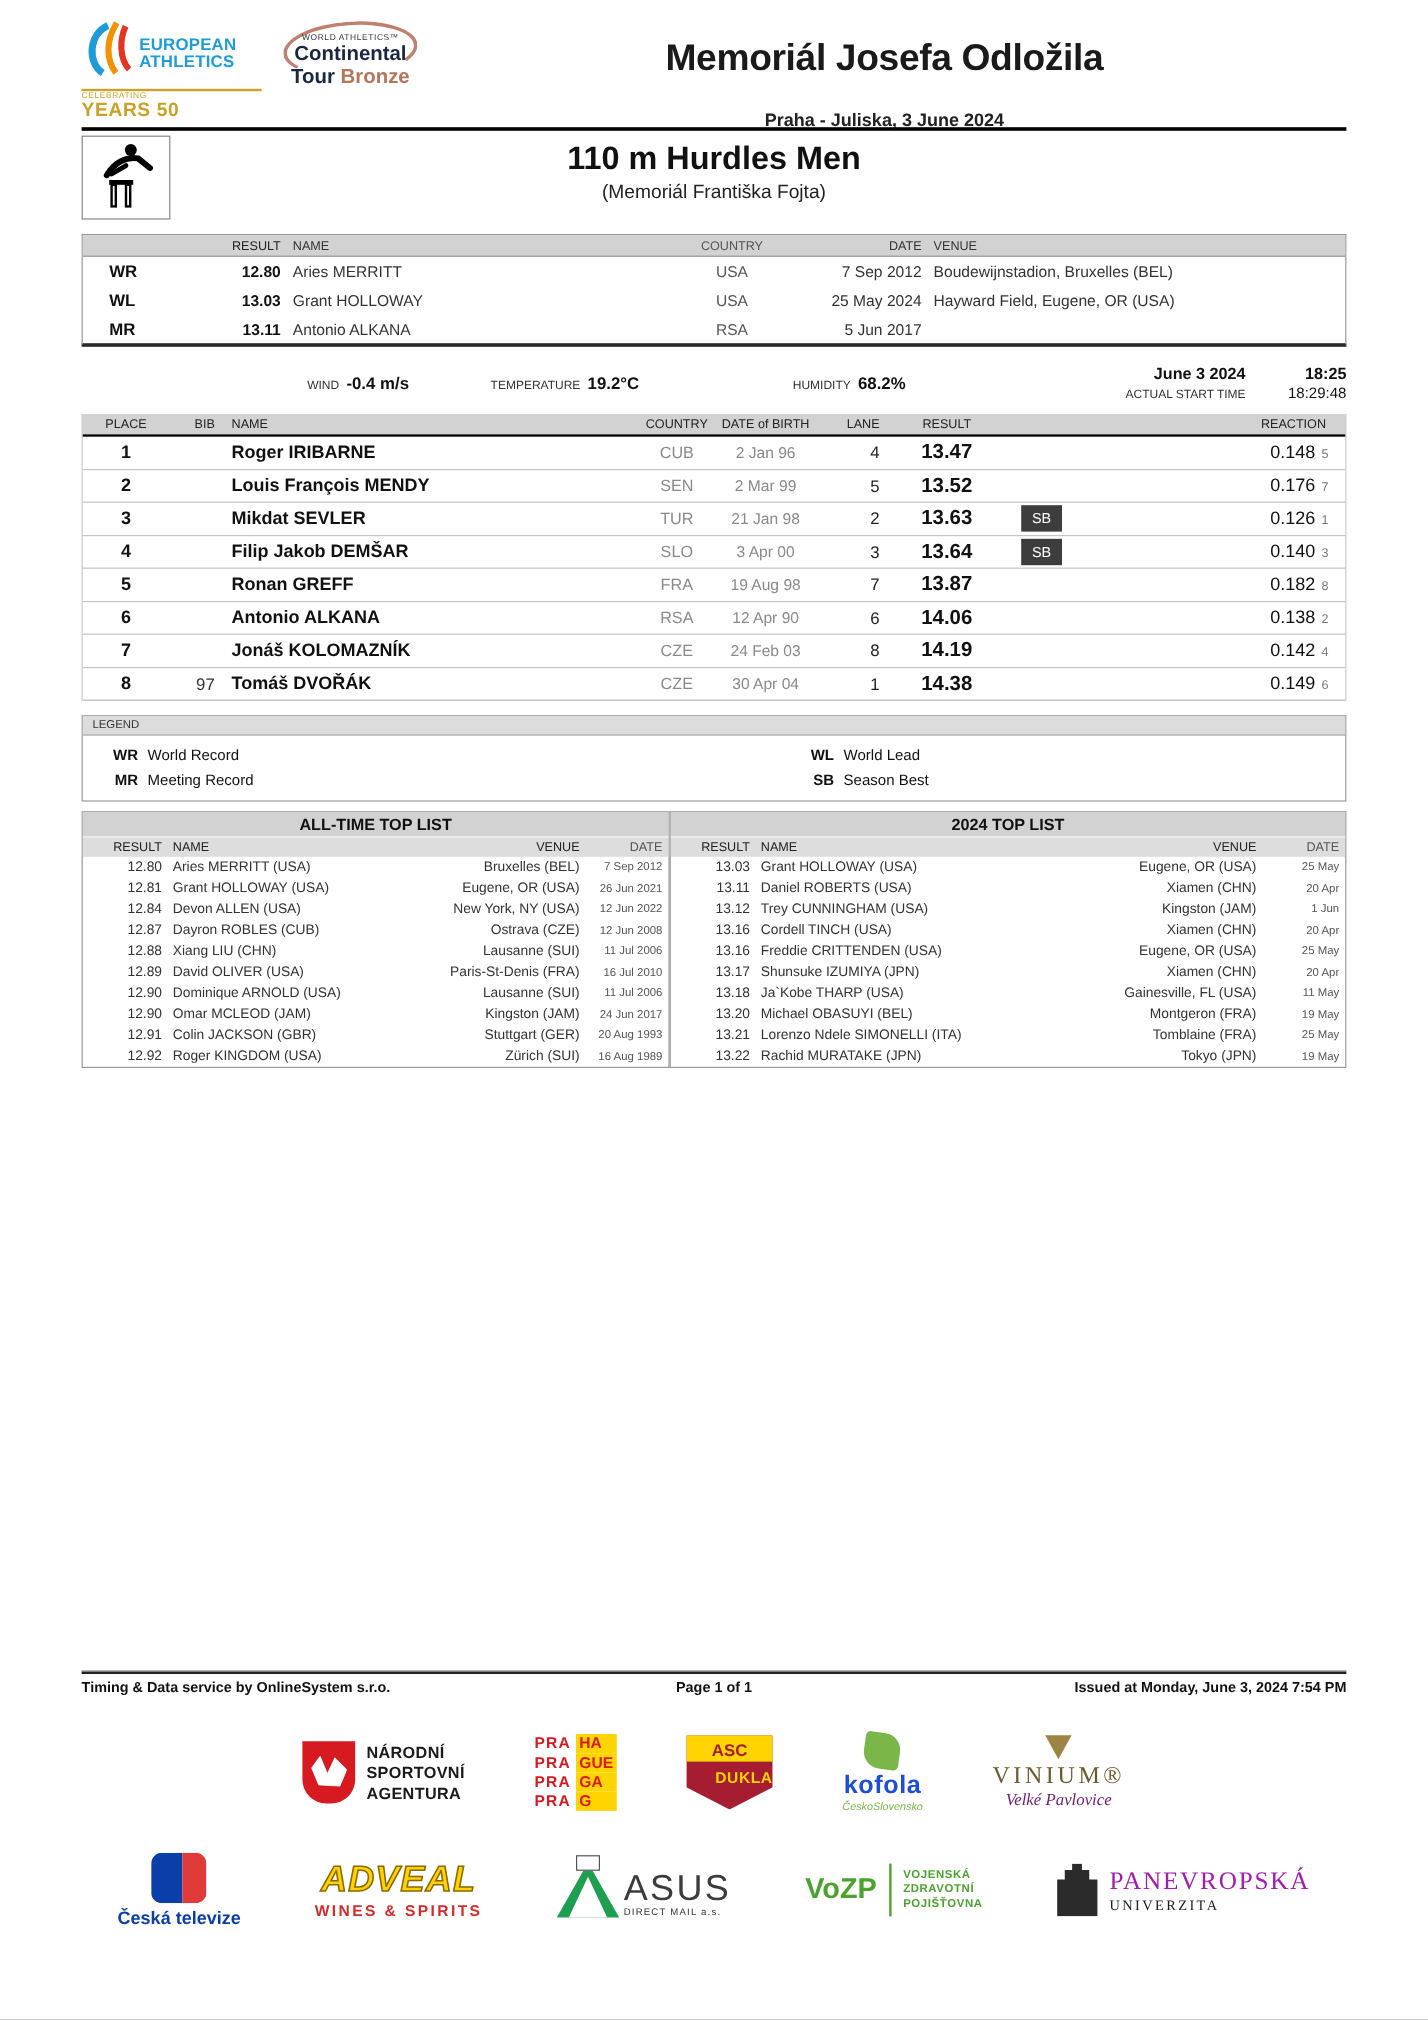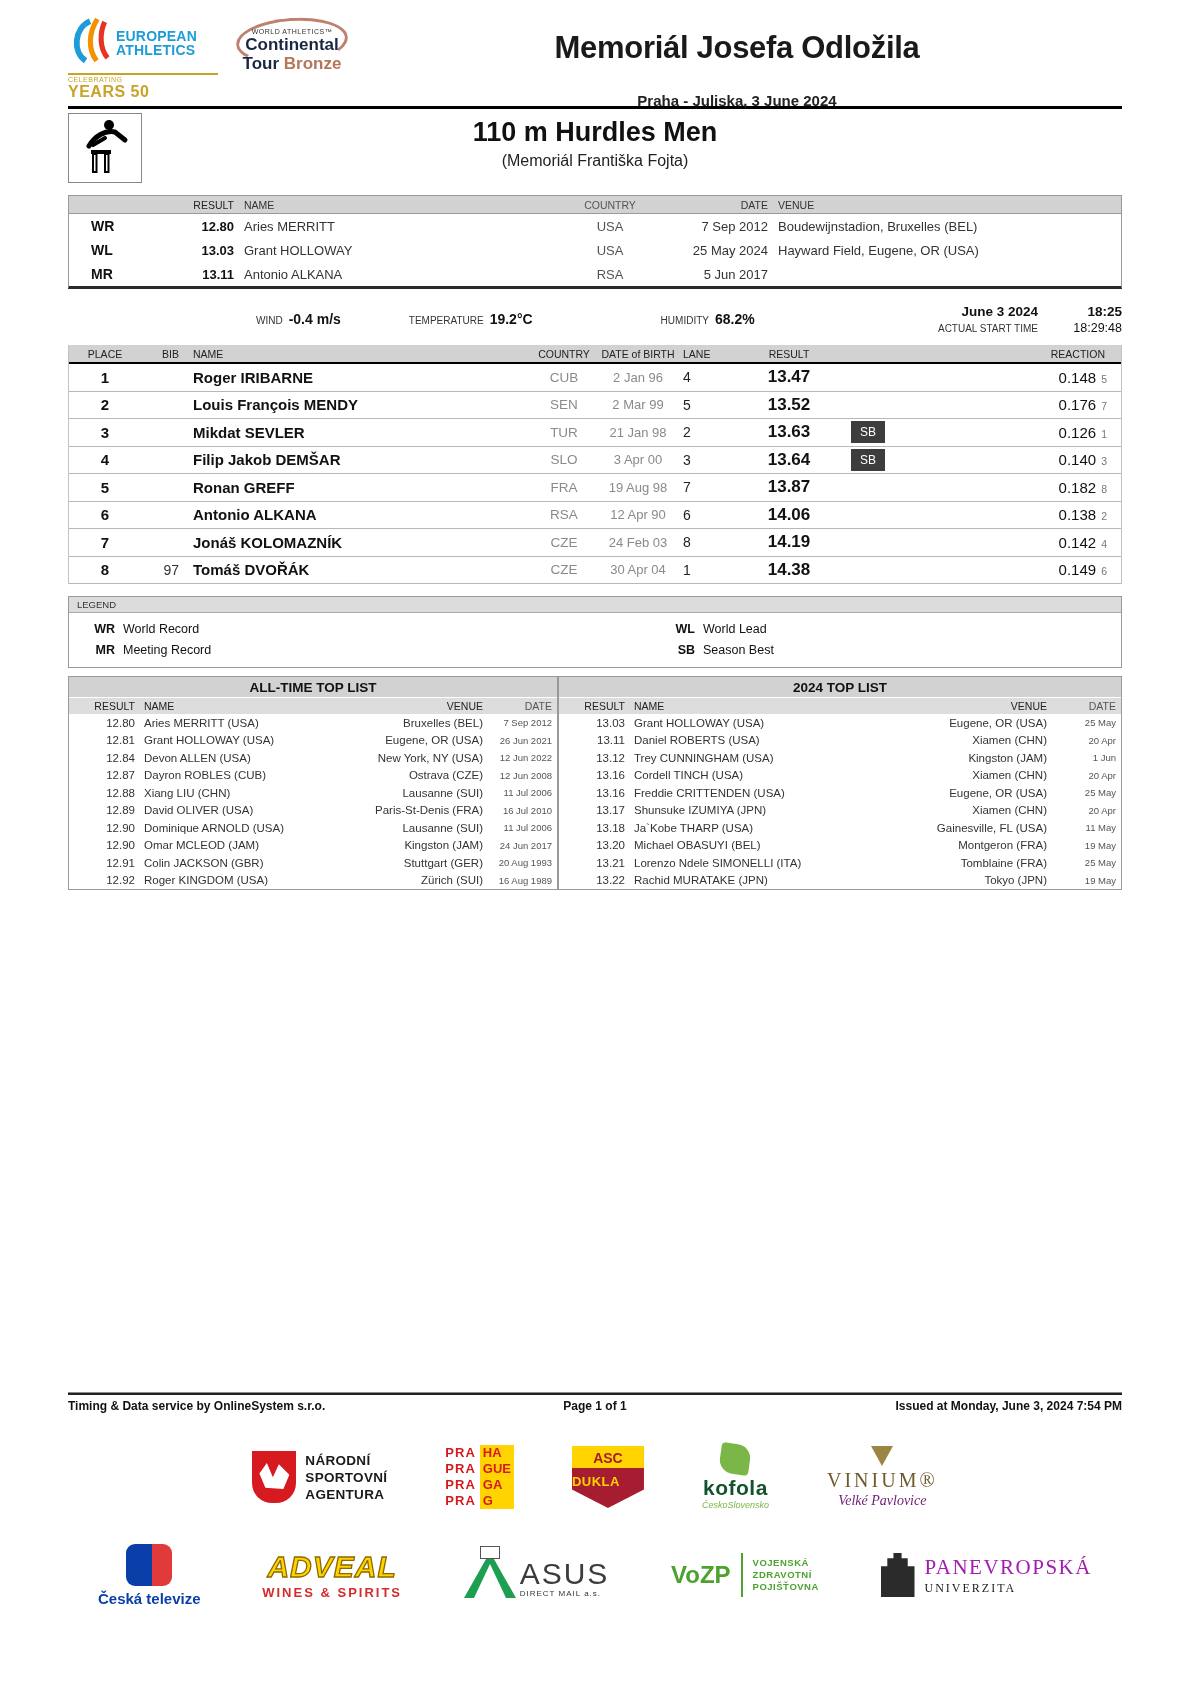--- a/index.html
+++ b/index.html
@@ -74,21 +74,21 @@
   
   .results { margin-top:6px; border-left:1px solid #c2c2c2; border-right:1px solid #c2c2c2; }
   .res-grid { display:grid; grid-template-columns:72px 38px 356px 58px 90px 50px 112px 86px 1fr; align-items:center; }
   .res-head { background:#d2d2d2; height:19px; font-size:10.5px; color:#222; border-bottom:2.5px solid #000; }
   .res-row { height:27.5px; border-bottom:1.5px solid #b8b8b8; background:#fff; }
   .res-place { text-align:center; font-weight:bold; font-size:15px; }
   .res-bib { text-align:right; font-size:14px; color:#333; }
   .res-name { padding-left:14px; font-weight:bold; font-size:15px; }
   .res-country { text-align:center; color:#8a8a8a; font-size:13.5px; }
   .res-dob { text-align:center; color:#8a8a8a; font-size:13px; }
-  .res-lane { text-align:left; font-size:14px; color:#222; }
+  .res-lane { text-align:right; font-size:14px; color:#222; }
   .res-result { text-align:center; font-weight:bold; font-size:17px; }
   .res-badge-cell { display:flex; justify-content:flex-start; padding-left:6px; }
   .sb-badge { background:#3d3d3d; color:#fff; font-size:12px; width:34px; height:22px; display:flex; align-items:center; justify-content:center; }
   .res-reaction { text-align:right; padding-right:14px; font-size:15px; display:flex; justify-content:flex-end; align-items:baseline; gap:5px; }
   .res-reaction .rank { font-size:10.5px; color:#777; }
   .res-head > div { font-weight:normal; font-size:10.5px; color:#222; }
   .res-head .res-reaction { padding-right:16px; }
 
   
   .legend { margin-top:12px; border:1px solid #999; }
@@ -129,26 +129,26 @@
   .sp { display:flex; align-items:center; gap:9px; }
   .nsa-crest { width:44px; height:52px; background:#d71920; border-radius:0 0 20px 20px; position:relative; }
   .nsa-crest:after { content:""; position:absolute; left:7px; top:12px; width:30px; height:26px;
      background:#fff; clip-path:polygon(0 40%, 25% 0, 45% 55%, 65% 5%, 100% 45%, 80% 100%, 20% 95%); }
   .nsa-text { font-size:13.5px; font-weight:bold; color:#1a1a1a; line-height:17px; letter-spacing:.3px; }
   .praha { display:flex; flex-direction:column; font-weight:bold; font-size:13px; line-height:16px; }
   .praha-row { display:flex; }
   .praha-row .a { color:#d71920; letter-spacing:1px; }
   .praha-row .b { color:#d71920; background:#ffd400; padding:0 3px; margin-left:4px; min-width:34px; }
   .dukla { width:72px; height:62px; clip-path:polygon(0 0,100% 0,100% 70%,50% 100%,0 70%); background:#a61c30;
-     display:flex; flex-direction:column; align-items:flex-start; }
+     display:flex; flex-direction:column; align-items:flex-end; }
   .dukla .asc { background:#ffd400; color:#a61c30; width:100%; text-align:center; font-weight:bold; font-size:14px; padding:4px 0 2px; }
   .dukla .duk { color:#ffd400; font-weight:bold; font-size:13px; margin-top:6px; letter-spacing:.5px; }
   .kofola { display:flex; flex-direction:column; align-items:center; }
   .kofola-leaf { width:30px; height:30px; background:#7ab648; border-radius:4px 14px 4px 14px; transform:rotate(8deg); margin-bottom:2px; }
-  .kofola-name { font-size:21px; font-weight:bold; color:#14532d; letter-spacing:.5px; }
+  .kofola-name { font-size:21px; font-weight:bold; color:#1d4ed8; letter-spacing:.5px; }
   .kofola-sub { font-size:9px; color:#7ab648; font-style:italic; }
   .vinium { display:flex; flex-direction:column; align-items:center; font-family:"Liberation Serif", serif; }
   .vinium-v { width:0; height:0; border-left:11px solid transparent; border-right:11px solid transparent; border-top:20px solid #9c8444; margin-bottom:3px; }
   .vinium-name { font-size:20px; letter-spacing:3px; color:#6f5a2e; }
   .vinium-sub { font-size:14px; font-style:italic; color:#701a75; margin-top:1px; }
   .ct-logo { display:flex; flex-direction:column; align-items:center; gap:4px; }
   .ct-icon { width:46px; height:42px; border-radius:9px; overflow:hidden; display:flex; }
   .ct-icon .blue { flex:1.3; background:#0a3ea8; }
   .ct-icon .red { flex:1; background:#e03a3a; }
   .ct-name { color:#0a3ea8; font-size:15px; font-weight:bold; }

